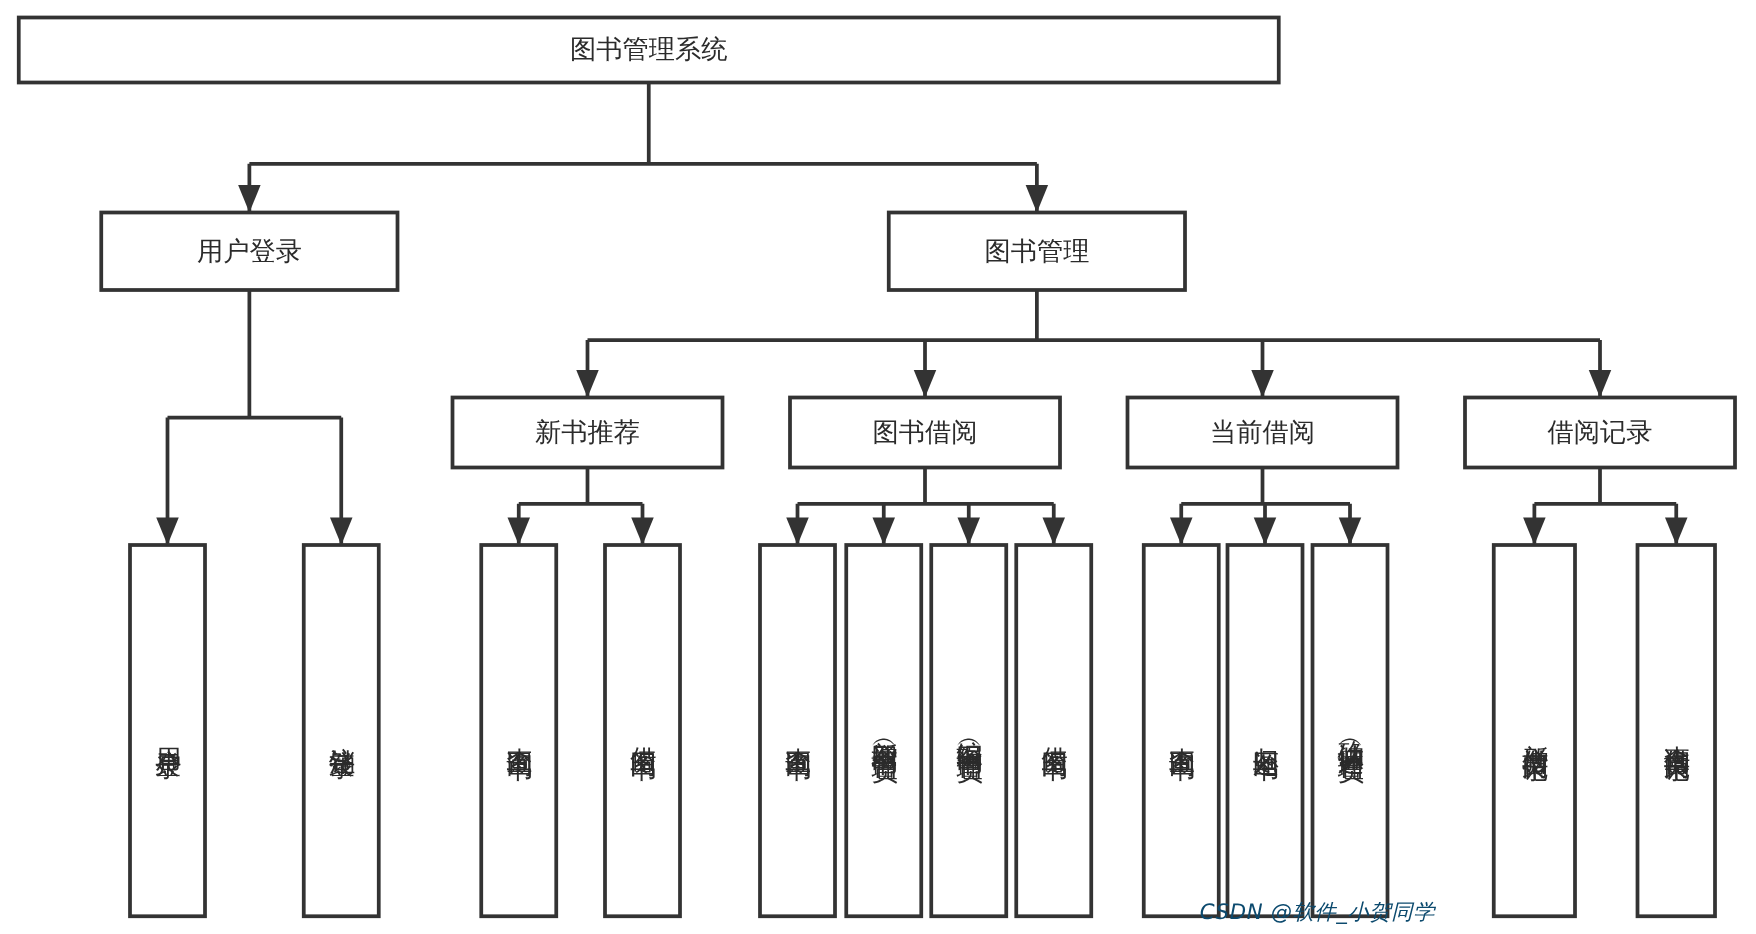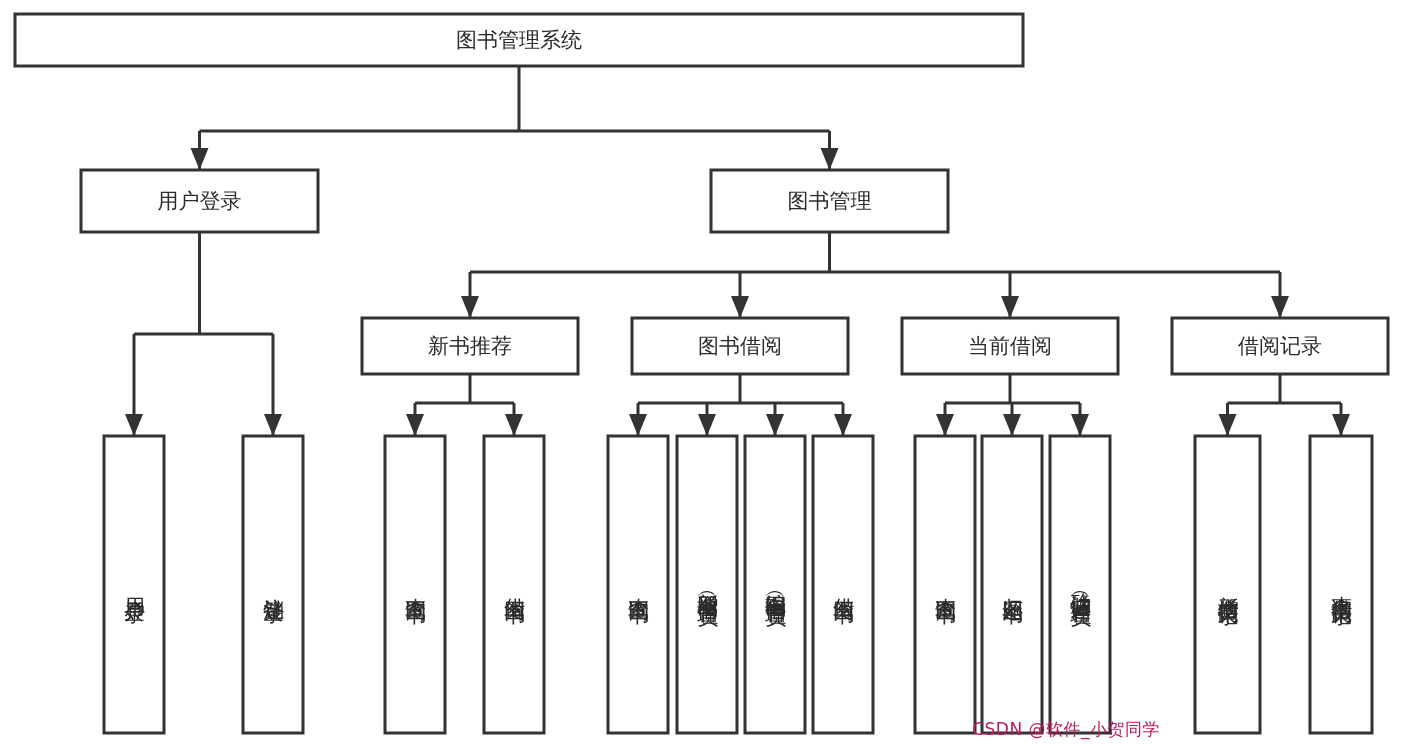--- a/index.html
+++ b/index.html
@@ -56,27 +56,28 @@
     font-size: 21px;
     line-height: 1.12;
     color: #2b2b2b;
     letter-spacing: 2px;
     white-space: nowrap;
     text-align: center;
     pointer-events: none;
   }
   .watermark {
     position: absolute;
-    right: 16px;
+    right: 28px;
     bottom: 6px;
     font-family: "DejaVu Sans", "Liberation Sans", sans-serif;
     font-size: 17px;
-    color: #be185d;
+    color: #0c4a6e;
     white-space: nowrap;
     letter-spacing: 0.5px;
+    font-style: italic;
   }
 </style>
 </head>
 <body>
 
 <div id="diagram-root">
 
   <svg id="tree-svg" viewBox="0 0 1405 747">
     <g id="connectors-layer">
         <line x1="519" y1="66" x2="519" y2="131" class="connector"></line>

